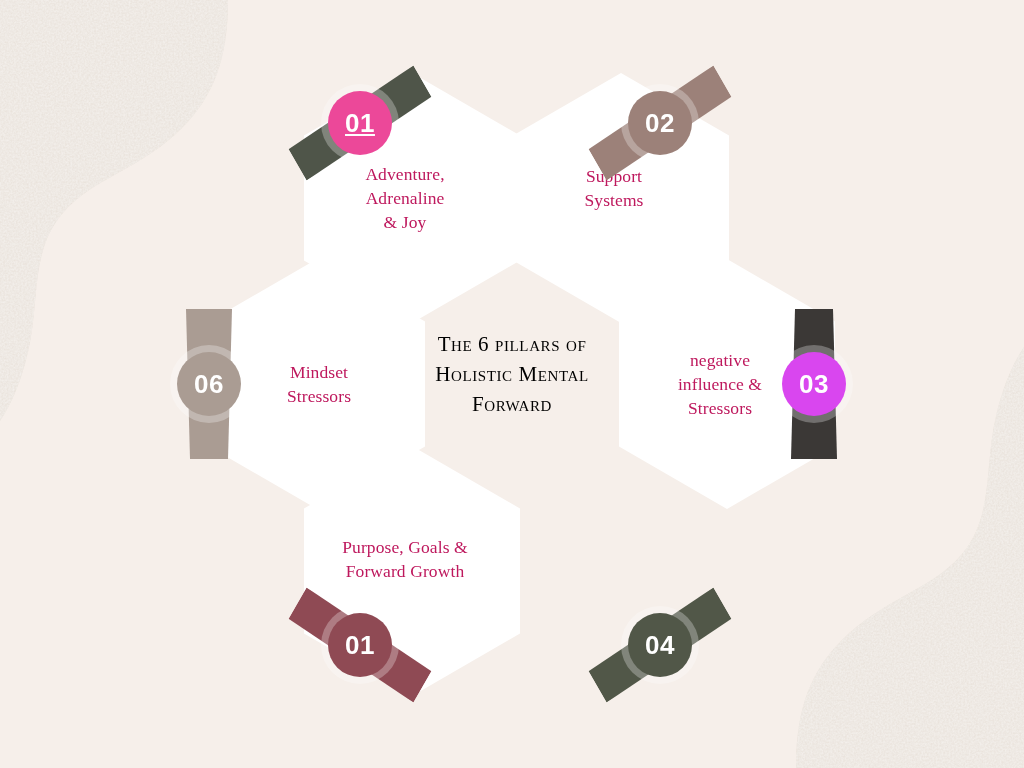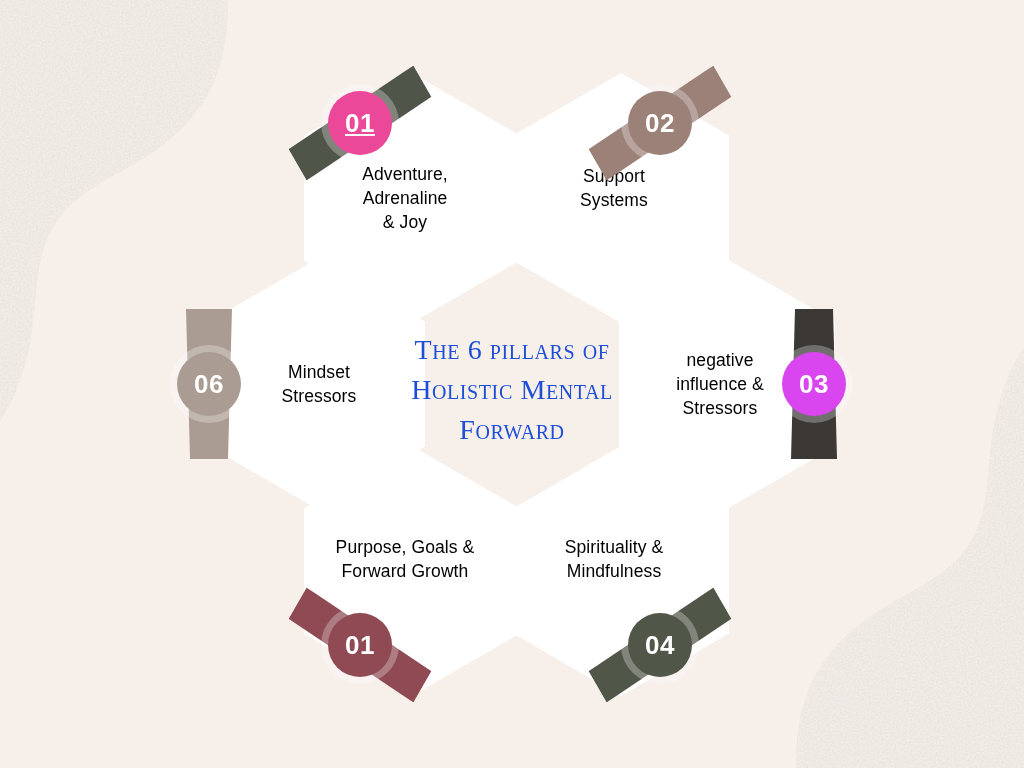--- a/index.html
+++ b/index.html
@@ -47,24 +47,25 @@
 
   .hex-label {
     position: absolute;
     left: 0;
     right: 14px;
     top: 50%;
     transform: translateY(-50%);
     text-align: center;
     font-size: 17.5px;
     line-height: 1.38;
-    color: #000000;
+    color: #be185d;
     padding: 0 14px;
     box-sizing: border-box;
     letter-spacing: 0.1px;
+    font-family: Liberation Serif, serif;
   }
 
   
   .marker {
     position: absolute;
     width: 0;
     height: 0;
   }
   .ribbon {
     position: absolute;
@@ -99,23 +100,23 @@
   }
 
   
   #center-title {
     position: absolute;
     left: 404px;
     top: 330px;
     width: 216px;
     text-align: center;
     font-family: "Liberation Serif", serif;
-    font-size: 28px;
+    font-size: 21px;
     line-height: 1.42;
-    color: #1d4ed8;
+    color: #000000;
     font-variant: small-caps;
     letter-spacing: 0.6px;
   }
 </style>
 </head>
 <body>
 
 <svg id="bg-layer" viewBox="0 0 1024 768" xmlns="http://www.w3.org/2000/svg">
   <defs>
     <filter id="grain">
@@ -159,27 +160,20 @@
 
   <div class="hex-cell" style="left:619px;top:259px;">
     <div class="hex-shape"></div>
     <div class="hex-label">
       <div>negative</div>
       <div>influence &amp;</div>
       <div>Stressors</div>
     </div>
   </div>
 
-  <div class="hex-cell" style="left:513px;top:446px;">
-    <div class="hex-shape"></div>
-    <div class="hex-label" style="top:45%;">
-      <div>Spirituality &amp;</div>
-      <div>Mindfulness</div>
-    </div>
-  </div>
 
   <div class="hex-cell" style="left:304px;top:446px;">
     <div class="hex-shape"></div>
     <div class="hex-label" style="top:45%;padding:0 6px;">
       <div>Purpose, Goals &amp;</div>
       <div>Forward Growth</div>
     </div>
   </div>
 
   <div class="hex-cell" style="left:209px;top:259px;">

